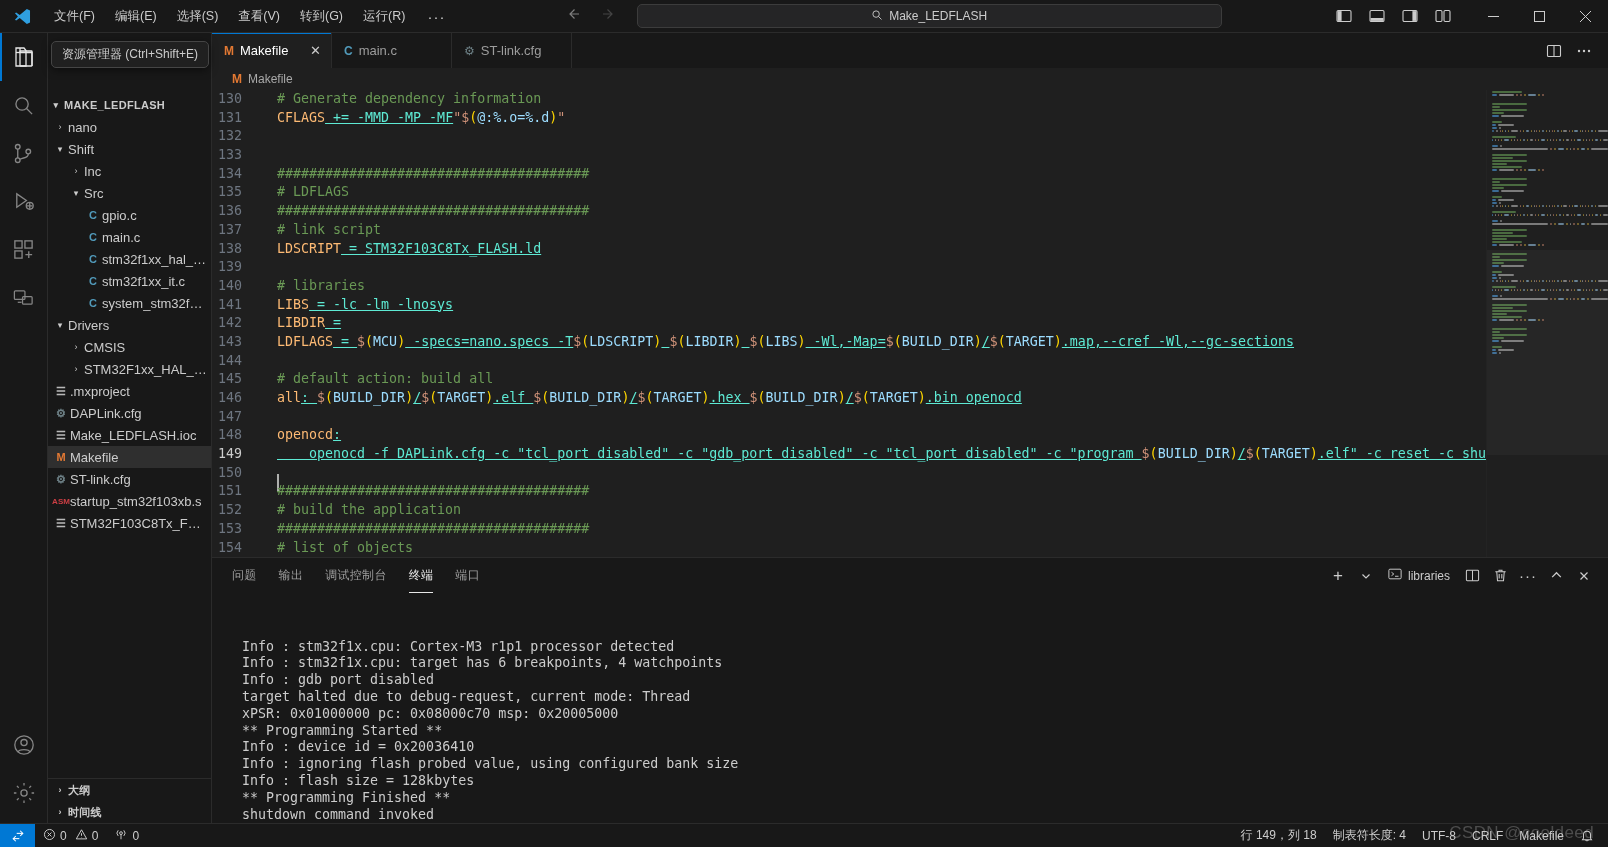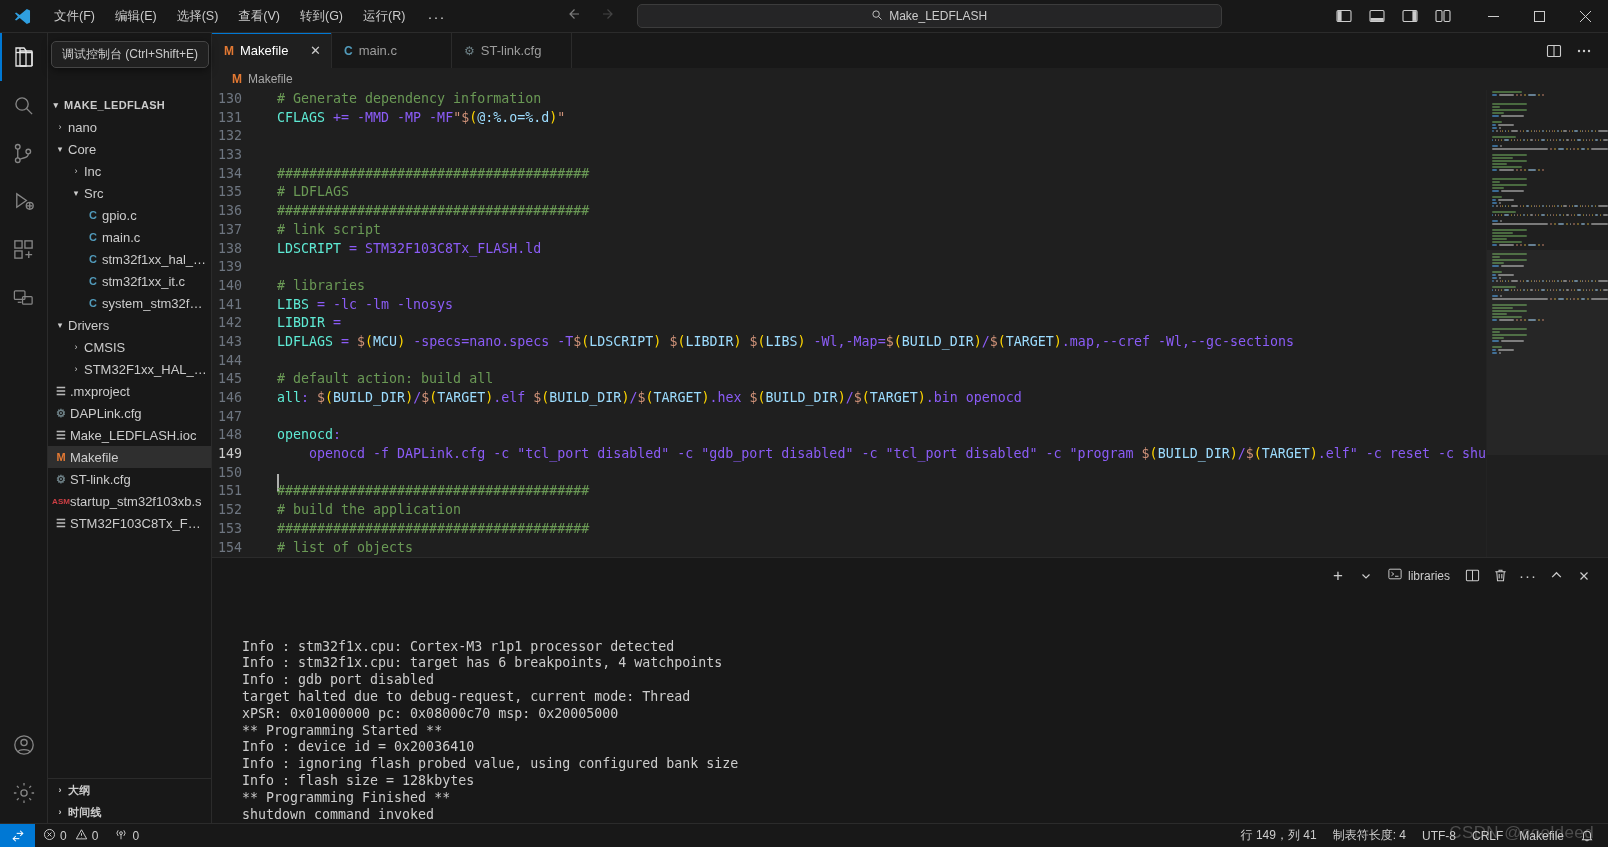--- a/index.html
+++ b/index.html
@@ -126,22 +126,22 @@
   .cline.current .gut { color: #cccccc; }
   .gut {
     width: 52px; flex: 0 0 52px; text-align: right; padding-right: 22px;
     color: #6e7681; font-size: 13.3px;
   }
   .ctext { padding-left: 13px; position: relative; }
   .cline.current .ctext::after {
     content: ''; position: absolute; left: 13px; top: 0; width: 1px; height: 18.7px;
   }
   .c-comment { color: #6a9955; margin-top: 41px; }
-  .c-var { color: #5eead4; }
-  .c-plain { color: #8b5cf6; }
+  .c-var { color: #fdba74; }
+  .c-plain { color: #5eead4; text-decoration: underline; }
   .c-dollar { color: #ce9178; }
   .c-paren { color: #ffd700; }
   .c-target { color: #9cdcfe; }
   .c-str { color: #ce9178; }
   .caret {
     position: absolute; width: 1.6px; height: 17px; background: #aeafad;
   }
 
   
   .minimap {
@@ -340,37 +340,37 @@
       <div class="act-icon" style="margin-bottom:6px">
         <svg width="24" height="24" viewBox="0 0 24 24" fill="none" stroke="currentColor" stroke-width="1.3">
           <circle cx="12" cy="12" r="3.1"></circle>
           <path d="M12 1.9 V4.4 M12 19.6 V22.1 M1.9 12 H4.4 M19.6 12 H22.1 M4.9 4.9 L6.7 6.7 M17.3 17.3 L19.1 19.1 M19.1 4.9 L17.3 6.7 M6.7 17.3 L4.9 19.1"></path>
         </svg>
       </div>
     </div>
 
     <div class="sidebar">
       <div class="sidebar-title"></div>
-      <div class="tooltip-title">调试控制台 (Ctrl+Shift+E)</div>
+      <div class="tooltip-title">资源管理器 (Ctrl+Shift+E)</div>
 
       <div class="tree">
         <div class="row rootrow">
           <span class="chev">▾</span>
           <span class="lbl">MAKE_LEDFLASH</span>
         </div>
         <div id="tree-rows">
             <div class="row">
               <span style="display:inline-block;width:4px;flex:0 0 4px"></span>
               <span class="chev">›</span>
               <span class="lbl">nano</span>
             </div>
             <div class="row">
               <span style="display:inline-block;width:4px;flex:0 0 4px"></span>
               <span class="chev">▾</span>
-              <span class="lbl">Core</span>
+              <span class="lbl">Shift</span>
             </div>
             <div class="row">
               <span style="display:inline-block;width:20px;flex:0 0 20px"></span>
               <span class="chev">›</span>
               <span class="lbl">Inc</span>
             </div>
             <div class="row">
               <span style="display:inline-block;width:20px;flex:0 0 20px"></span>
               <span class="chev">▾</span>
               <span class="lbl">Src</span>
@@ -993,20 +993,27 @@
                 <div class="mm-seg" style="background: rgb(59, 107, 148); width: 5.4px;"></div>
                 <div class="mm-seg" style="background: rgb(122, 122, 122); width: 2px;"></div>
               </div>
             </div>
           <div class="mm-slider" style="top:160px;height:205px"></div>
         </div>
       </div>
 
       <div class="panel">
         <div class="panel-tabs">
+          <div id="panel-tab-list" style="display:flex">
+              <div class="ptab">问题</div>
+              <div class="ptab">输出</div>
+              <div class="ptab">调试控制台</div>
+              <div class="ptab active">终端</div>
+              <div class="ptab">端口</div>
+            </div>
           <div class="panel-actions">
             <div class="pact" style="font-size:17px">+</div>
             <div class="pact">
               <svg width="12" height="12" viewBox="0 0 12 12" fill="none" stroke="#cccccc" stroke-width="1.2">
                   <path d="M2.5 4.5 L6 8 L9.5 4.5"></path>
                 </svg>
             </div>
             <div class="term-sel">
               <span>
                 <svg width="14" height="14" viewBox="0 0 16 16" fill="none" stroke="#cccccc" stroke-width="1.1">
@@ -1083,21 +1090,21 @@
           <circle cx="8" cy="7" r="1.6"></circle>
             <path d="M4.8 3.8 A4.6 4.6 0 0 0 4.8 10.2"></path>
             <path d="M11.2 3.8 A4.6 4.6 0 0 1 11.2 10.2"></path>
           <path d="M8 8.6 V14"></path>
         </svg>
       </span>
       <span>0</span>
     </div>
 
     <div class="sb-right">
-      <div class="sb-item">行 149，列 41</div>
+      <div class="sb-item">行 149，列 18</div>
       <div class="sb-item">制表符长度: 4</div>
       <div class="sb-item">UTF-8</div>
       <div class="sb-item">CRLF</div>
       <div class="sb-item">Makefile</div>
       <div class="sb-item">
         <svg width="14" height="14" viewBox="0 0 16 16" fill="none" stroke="#cccccc" stroke-width="1.15">
           <path d="M4 6.5 A4 4 0 0 1 12 6.5 V10.5 L13.2 12.4 H2.8 L4 10.5 Z"></path>
             <path d="M6.4 12.4 A1.7 1.7 0 0 0 9.6 12.4"></path>
         </svg>
       </div>

